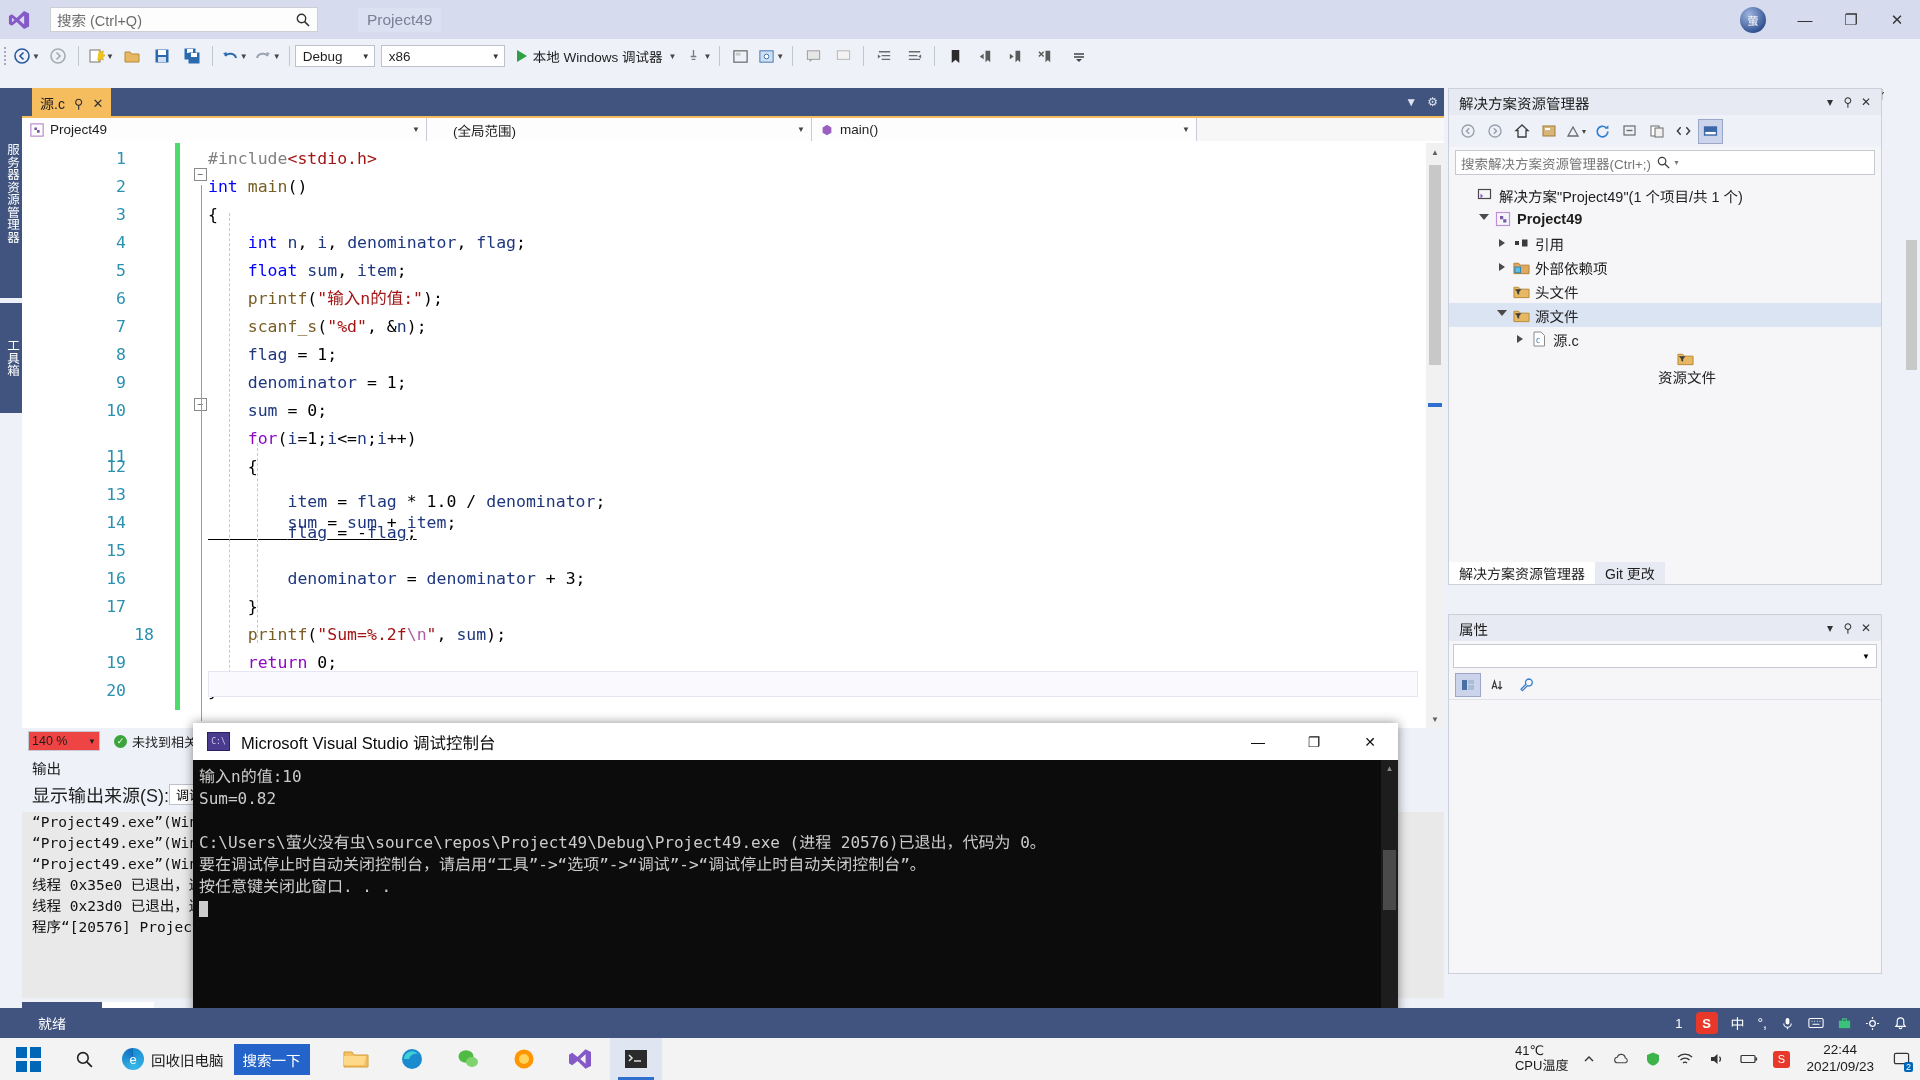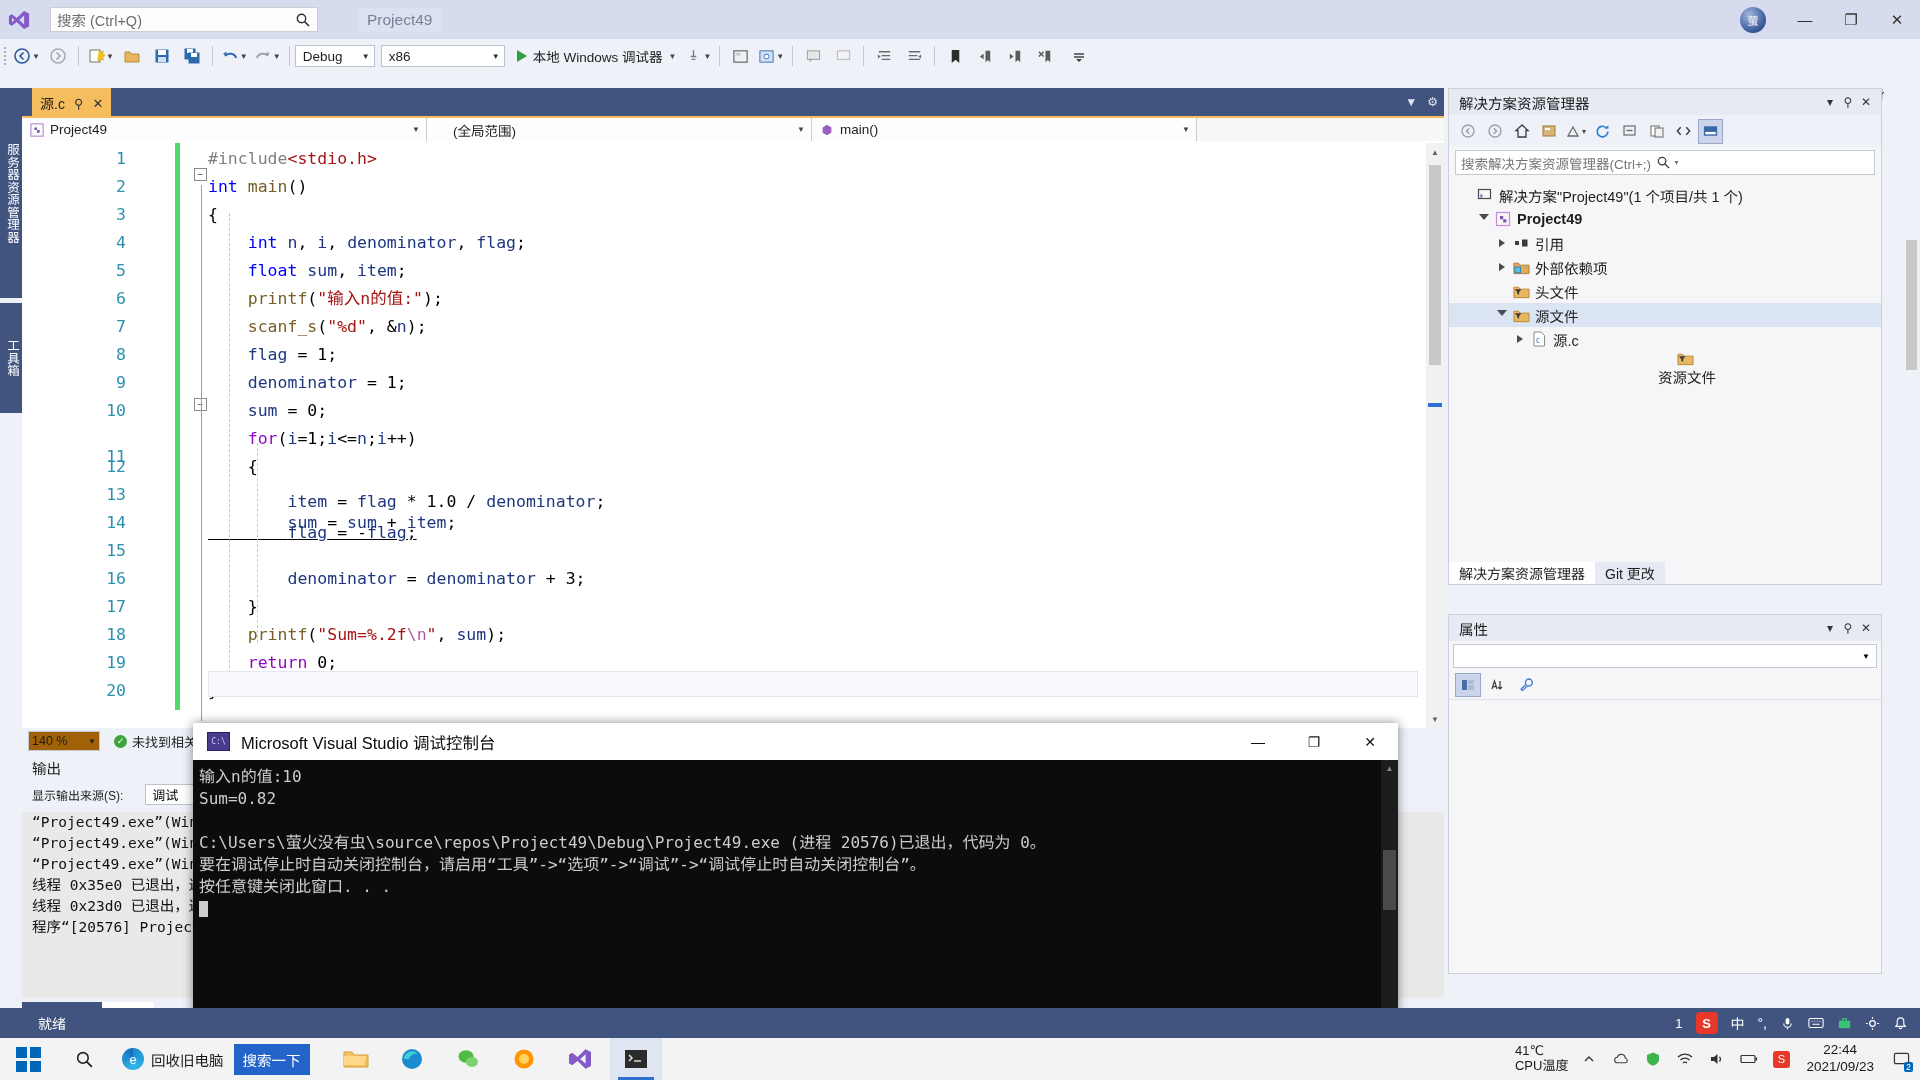--- a/index.html
+++ b/index.html
@@ -141,31 +141,31 @@
   .ed-scroll{position:absolute;right:0;top:55px;width:18px;height:585px;background:#f1f1f1;}
   .ed-scroll .arrow{width:18px;height:18px;display:flex;align-items:center;justify-content:center;font-size:8px;color:#606060;background:#f1f1f1;}
   .ed-thumb{position:absolute;left:3px;top:22px;width:12px;height:200px;background:#c8c8c8;}
   .ed-mark{position:absolute;left:2px;width:14px;height:4px;background:#2f6fd0;}
 
   
   .ed-status{
     position:absolute;left:22px;top:728px;width:1422px;height:26px;background:#eef1f8;
     display:flex;align-items:center;font-size:13px;color:#1e1e1e;
   }
-  .zoombox{width:72px;height:20px;margin-left:6px;border:1px solid #c4c8d2;background:#a16207;
+  .zoombox{width:72px;height:20px;margin-left:6px;border:1px solid #c4c8d2;background:#ef4444;
     display:flex;align-items:center;padding:0 3px;box-sizing:border-box;font-size:12.5px;}
   .zoombox .cc{margin-left:auto;font-size:8px;}
   .okdot{width:13px;height:13px;border-radius:50%;background:#3ba43b;color:#fff;font-size:9px;
     display:flex;align-items:center;justify-content:center;margin:0 5px 0 14px;}
 
   
   .outpanel{position:absolute;left:22px;top:754px;width:1422px;height:272px;background:#eef1f8;}
   .out-title{height:26px;display:flex;align-items:center;padding-left:10px;font-size:14.5px;color:#1e1e1e;}
   .out-toolrow{height:28px;display:flex;align-items:center;padding-left:10px;background:#eef1f8;}
-  .out-toolrow .lbl{font-size:12px;color:#1e1e1e;margin-right:22px;}
+  .out-toolrow .lbl{font-size:18px;color:#1e1e1e;margin-right:0;}
   .out-src-combo{width:118px;height:21px;border:1px solid #bcc1cc;background:#fff;display:flex;align-items:center;
     padding:0 4px 0 6px;font-size:13px;box-sizing:border-box;}
   .out-src-combo .cc{margin-left:auto;font-size:8px;}
   .out-body{
     position:absolute;left:0;top:58px;width:1422px;height:186px;background:#e9e9e9;overflow:hidden;
     font-family:"DejaVu Sans Mono","Liberation Mono",monospace;font-size:14.5px;color:#111;
   }
   .out-line{white-space:pre;height:21px;line-height:21px;padding-left:10px;}
   .out-tabs{position:absolute;left:0;bottom:0;height:26px;display:flex;align-items:flex-end;}
   .out-tab{height:24px;padding:0 12px;display:flex;align-items:center;font-size:14px;color:#e8ecf6;background:#40547f;}
@@ -513,21 +513,21 @@
           <div class="ln" style="top: 198px;">8</div>
           <div class="ln" style="top: 226px;">9</div>
           <div class="ln" style="top: 254px;">10</div>
           <div class="ln" style="top: 300px;">11</div>
           <div class="ln" style="top: 310px;">12</div>
           <div class="ln" style="top: 338px;">13</div>
           <div class="ln" style="top: 366px;">14</div>
           <div class="ln" style="top: 394px;">15</div>
           <div class="ln" style="top: 422px;">16</div>
           <div class="ln" style="top: 450px;">17</div>
-          <div class="ln" style="top: 478px;">18</div>
+          <div class="ln" style="top: 478px; padding-left: 28px;">18</div>
           <div class="ln" style="top: 506px;">19</div>
           <div class="ln" style="top: 534px;">20</div>
         </div>
 
       <div id="codelines">
           <div class="codeline codetext" style="top: 2px;"><span class="pp">#include</span><span class="str">&lt;stdio.h&gt;</span></div>
           <div class="codeline codetext" style="top: 30px;"><span class="kw">int</span> <span class="fn">main</span>()</div>
           <div class="codeline codetext" style="top: 58px;">{</div>
           <div class="codeline codetext" style="top: 86px;">    <span class="kw">int</span> <span class="ident">n</span>, <span class="ident">i</span>, <span class="ident">denominator</span>, <span class="ident">flag</span>;</div>
           <div class="codeline codetext" style="top: 114px;">    <span class="kw">float</span> <span class="ident">sum</span>, <span class="ident">item</span>;</div>

